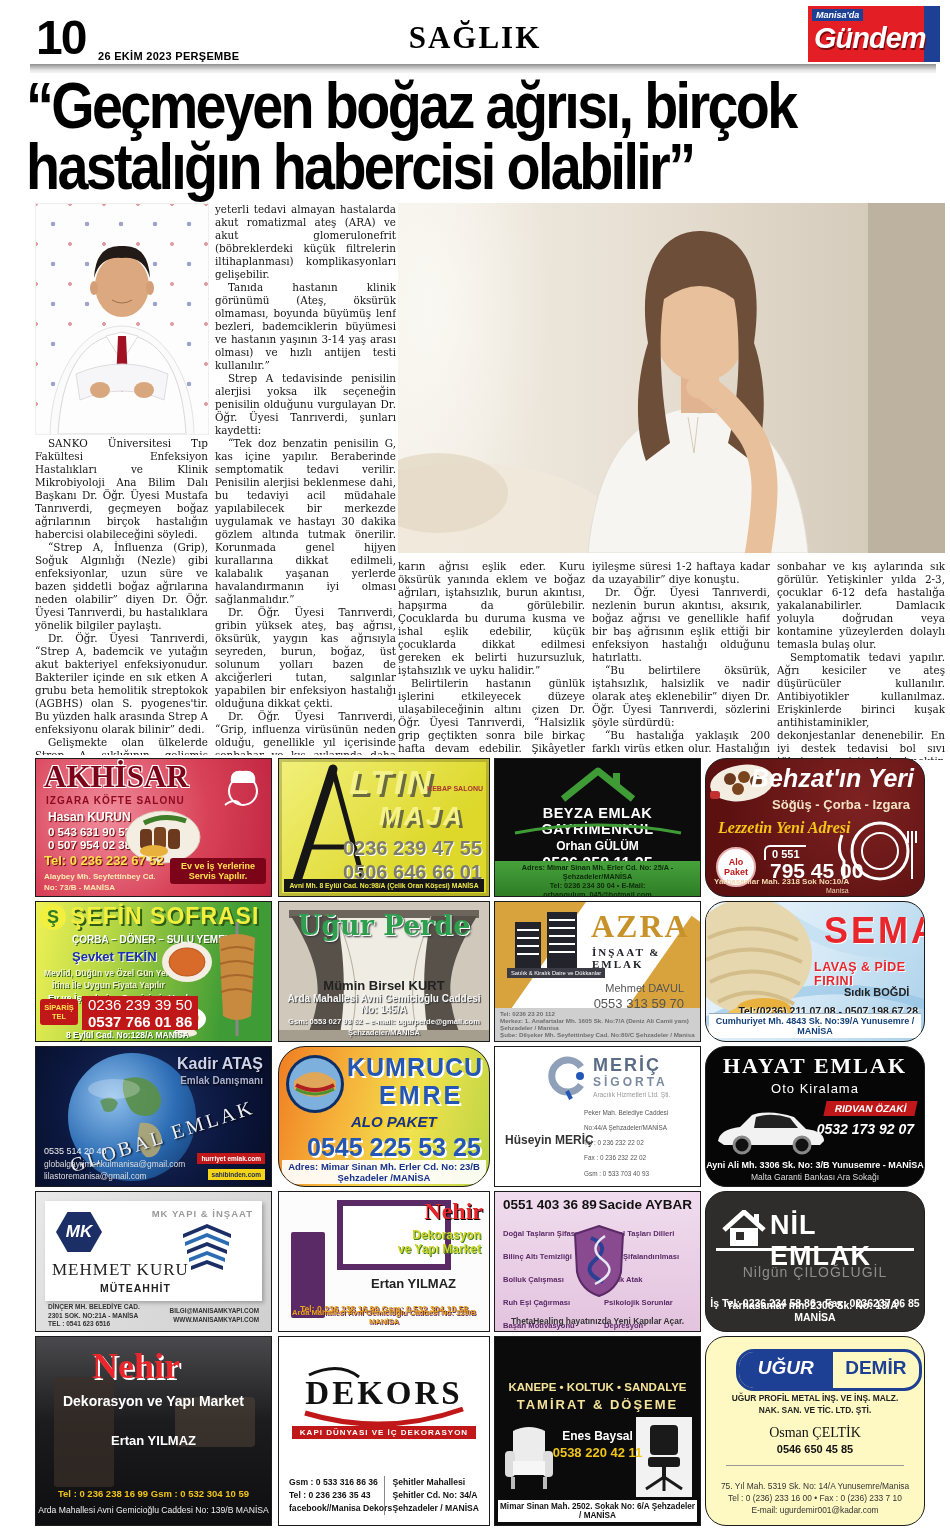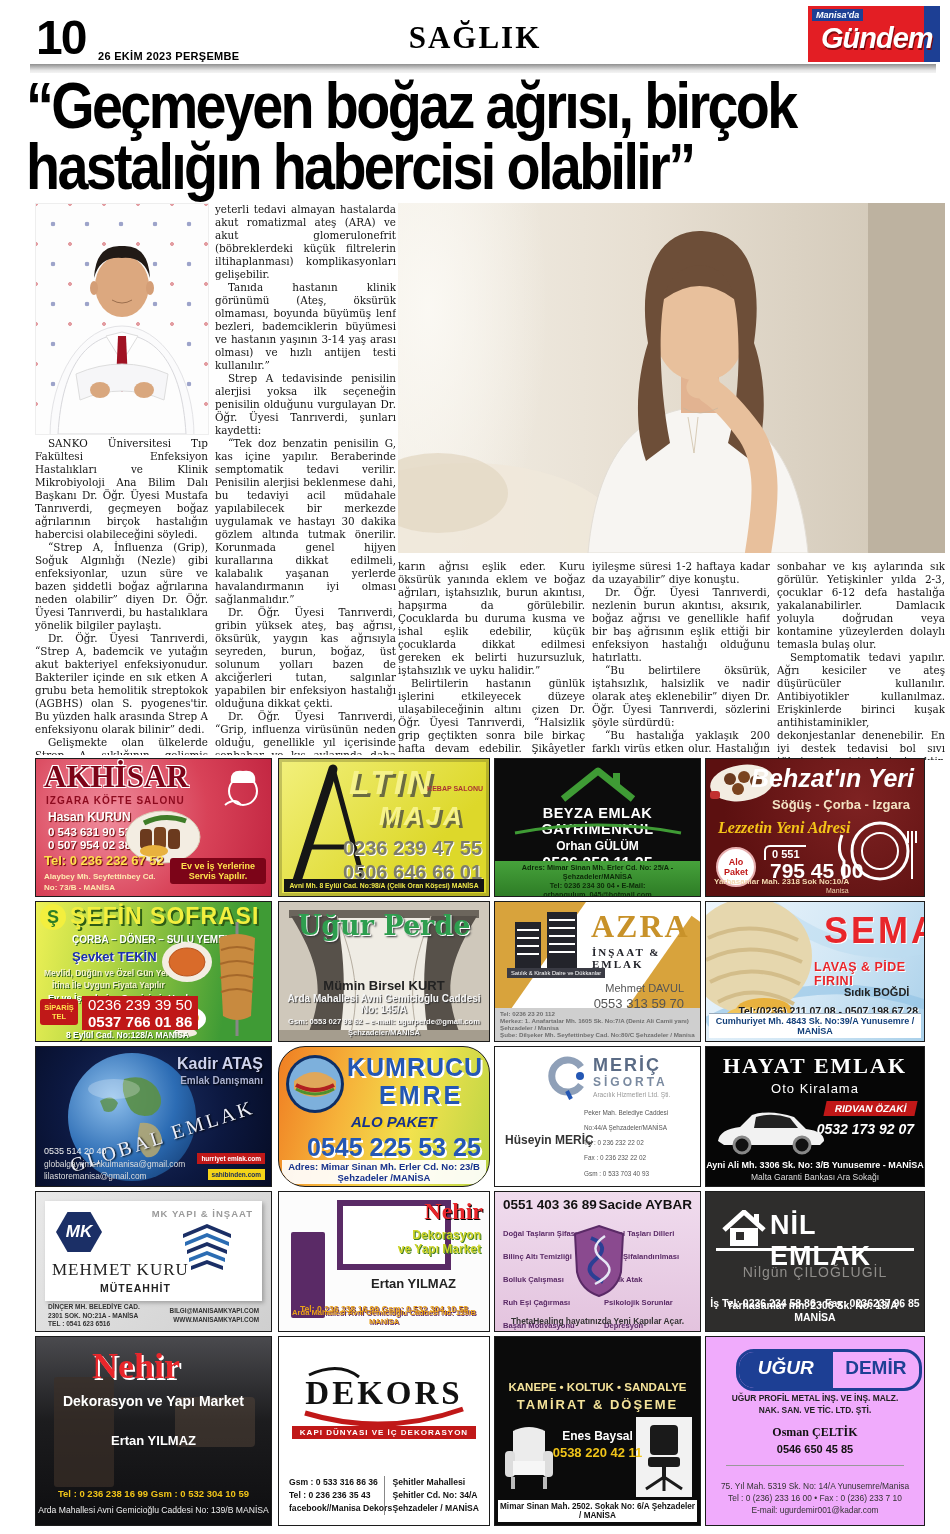--- a/index.html
+++ b/index.html
@@ -8,21 +8,21 @@
   .abs{position:absolute;}
   
   #pageno{left:36px;top:10px;font-size:48px;font-weight:bold;letter-spacing:-2px;}
   #hdate{left:98px;top:50px;font-size:11px;font-weight:bold;letter-spacing:.3px;}
   #section{left:0;right:0;top:20px;text-align:center;font-family:"Liberation Serif",serif;
            font-weight:bold;font-size:31px;letter-spacing:2px;}
   #logo{left:808px;top:6px;width:132px;height:56px;background:#e31e24;}
   #logo .blu{position:absolute;right:0;top:0;width:16px;height:100%;background:#1d3f94;}
   #logo .city{position:absolute;left:4px;top:3px;background:#1d3f94;color:#fff;
               font-style:italic;font-size:9px;font-weight:bold;padding:1px 4px;}
-  #logo .nm{position:absolute;left:13px;top:16px;color:#fff;font-weight:bold;font-style:italic;
+  #logo .nm{position:absolute;left:6px;top:16px;color:#fff;font-weight:bold;font-style:italic;
             font-size:29px;letter-spacing:-1px;text-shadow:1px 2px 0 #7a0a0e;}
   #graybar{left:30px;top:64px;right:14px;height:9px;
            background:linear-gradient(#8f8f8f,#e6e6e6 70%,#f4f4f4);}
   
   #headline{left:26px;top:76px;width:900px;}
   #headline div{font-weight:bold;font-size:64px;line-height:.96;letter-spacing:-3px;
                 transform:scaleX(.87);transform-origin:0 50%;white-space:nowrap;}
   
   .acol{position:absolute;font-family:"DejaVu Serif",serif;font-size:10.4px;line-height:1.25;
         text-align:justify;color:#141414;overflow:hidden;}
@@ -30,21 +30,21 @@
   #docphoto{left:35px;top:203px;width:172px;height:230px;background:#fdfdfd;border:1px solid #eee;
     background-image:radial-gradient(circle,rgba(40,55,140,.45) 2px,transparent 2.6px),
                      radial-gradient(circle,rgba(195,40,50,.45) 1.6px,transparent 2.2px);
     background-size:34px 40px,34px 40px;background-position:0 0,17px 20px;}
   #mainphoto{left:398px;top:203px;width:547px;height:350px;}
   
   .ad{position:absolute;border:1px solid #1c1c1c;box-sizing:border-box;overflow:hidden;
       font-family:"Liberation Sans",sans-serif;}
   .ad .abs{position:absolute;}
   .c1{left:35px;width:237px;} .c2{left:278px;width:212px;}
-  .c3{left:494px;width:207px;} .c4{left:705px;width:220px;}
+  .c3{left:494px;width:207px;} .c4{left:705px;width:220px;border-radius:21px;}
   .r1{top:758px;height:139px;} .r2{top:901px;height:141px;} .r3{top:1046px;height:141px;}
   .r4{top:1191px;height:141px;} .r5{top:1336px;height:190px;}
   .ctr{text-align:center;left:0;right:0;}
 </style>
 </head>
 <body>
 
 <div id="page">
 
   <div class="abs" id="pageno">10</div>
@@ -517,28 +517,28 @@
       <rect x="14" y="8" width="28" height="30" rx="4" fill="#1a1a1a"></rect>
       <rect x="12" y="40" width="32" height="10" rx="3" fill="#1a1a1a"></rect>
       <line x1="28" y1="50" x2="28" y2="62" stroke="#1a1a1a" stroke-width="4"></line>
       <path d="M10 72 L28 60 L46 72 M28 60 L28 74" stroke="#1a1a1a" stroke-width="3" fill="none"></path>
     </svg>
     <div class="abs ctr" style="top:92px;font-size:12px;font-weight:bold;color:#fff;">Enes Baysal</div>
     <div class="abs ctr" style="top:108px;font-size:13px;font-weight:bold;color:#f0c419;">0538 220 42 11</div>
     <div class="abs" style="left:3px;right:3px;bottom:3px;background:#fff;color:#111;font-size:8.2px;font-weight:bold;text-align:center;padding:2px 0;">Mimar Sinan Mah. 2502. Sokak No: 6/A Şehzadeler / MANİSA</div>
   </div>
 
-  <div class="ad c4 r5" style="background:#f0abfc;">
+  <div class="ad c4 r5" style="background:#fef9c3;">
     <div class="abs" style="left:30px;top:12px;width:180px;height:36px;border:3px solid #1d3f94;border-radius:18px;overflow:hidden;">
       <div style="position:absolute;left:0;top:0;width:52%;height:100%;background:#1d3f94;color:#fff;font-size:19px;font-weight:bold;font-style:italic;text-align:center;line-height:32px;">UĞUR</div>
       <div style="position:absolute;right:0;top:0;width:48%;height:100%;color:#1d3f94;font-size:19px;font-weight:bold;text-align:center;line-height:32px;">DEMİR</div>
     </div>
     <div class="abs ctr" style="top:56px;font-size:8.4px;font-weight:bold;color:#222;">UĞUR PROFİL METAL İNŞ. VE İNŞ. MALZ.</div>
     <div class="abs ctr" style="top:68px;font-size:8.4px;font-weight:bold;color:#222;">NAK. SAN. VE TİC. LTD. ŞTİ.</div>
-    <div class="abs ctr" style="top:88px;font-family:'Liberation Serif',serif;font-size:12px;color:#111;font-weight:bold;">Osman ÇELTİK</div>
+    <div class="abs ctr" style="top:88px;font-family:'Liberation Serif',serif;font-size:14px;color:#111;">Osman ÇELTİK</div>
     <div class="abs ctr" style="top:106px;font-size:11px;font-weight:bold;color:#111;">0546 650 45 85</div>
     <div class="abs" style="left:20px;right:20px;top:128px;border-top:1px solid #999;"></div>
     <div class="abs ctr" style="bottom:34px;font-size:8.4px;color:#333;">75. Yıl Mah. 5319 Sk. No: 14/A Yunusemre/Manisa</div>
     <div class="abs ctr" style="bottom:22px;font-size:8.4px;color:#333;">Tel : 0 (236) 233 16 00 • Fax : 0 (236) 233 7 10</div>
     <div class="abs ctr" style="bottom:10px;font-size:8.4px;color:#333;">E-mail: ugurdemir001@kadar.com</div>
   </div>
 
 </div>
 
 </body></html>

